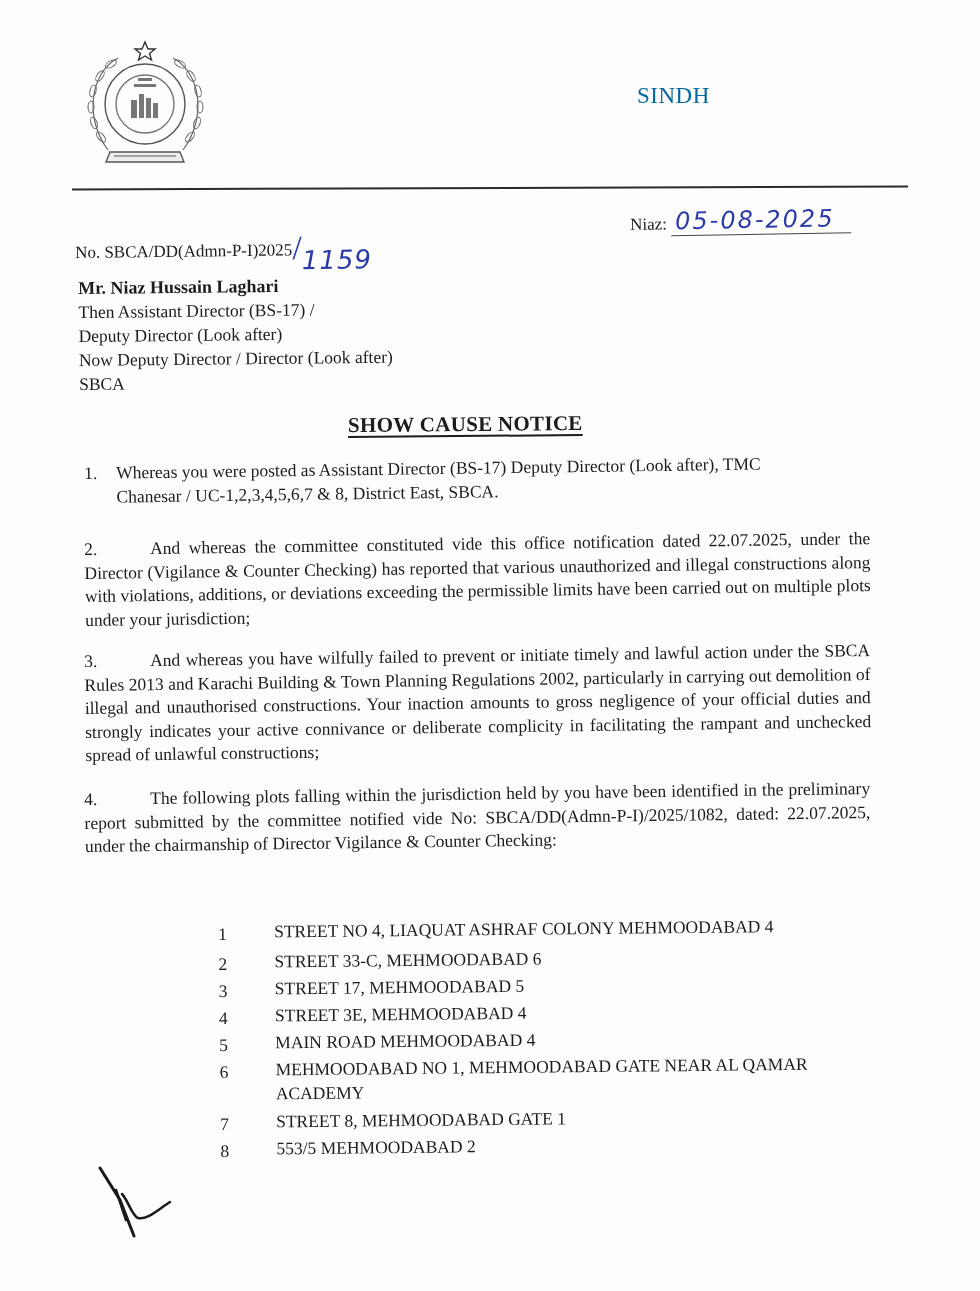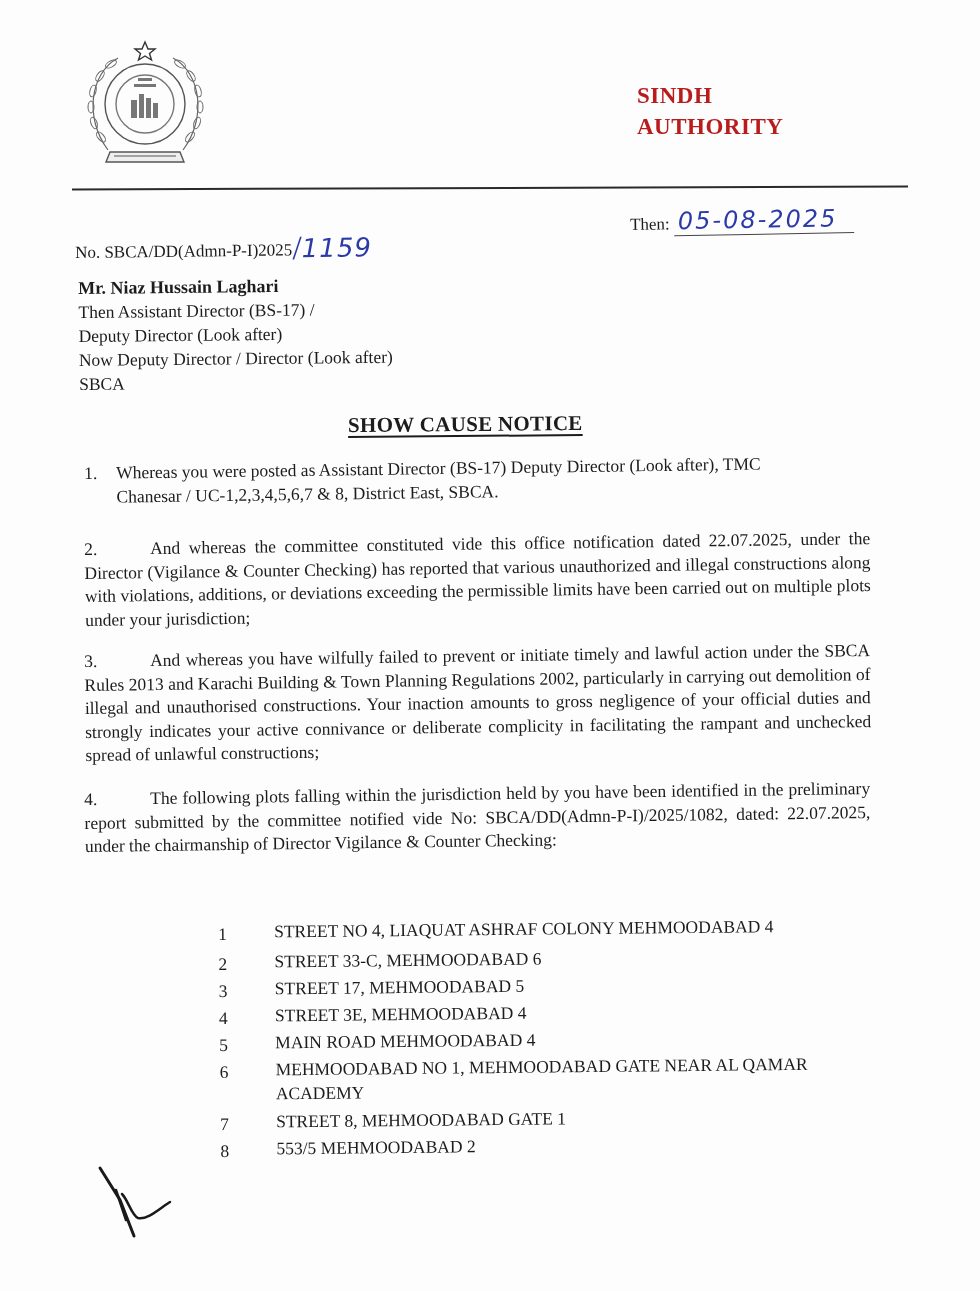--- a/index.html
+++ b/index.html
@@ -6,36 +6,36 @@
   body {
     width: 980px; height: 1291px; position: relative; overflow: hidden;
     font-family: "Liberation Serif", "DejaVu Serif", serif; color: #1c1c1c;
   }
   .page { position: absolute; inset: 0; background: #fdfdfd; }
 
   .logo { position: absolute; left: 78px; top: 38px; width: 135px; height: 138px; }
 
   .org-name {
     position: absolute; left: 637px; top: 80px;
-    font-size: 23px; line-height: 31px; font-weight: bold; letter-spacing: 0.5px;
-    color: #b91c1c;
+    font-size: 23px; line-height: 31px; font-weight: normal; letter-spacing: 0.5px;
+    color: #0369a1;
   }
   .org-name div { white-space: nowrap; }
 
   .rule {
     position: absolute; left: 72px; top: 187px; width: 836px; height: 2px;
     background: #2a2a2a; transform: rotate(-0.2deg);
   }
 
   .ref-no {
     position: absolute; left: 75px; top: 228px; font-size: 17px; white-space: nowrap;
     transform: rotate(-0.7deg); transform-origin: left;
   }
   .hand { font-family: "DejaVu Sans", sans-serif; color: #2a3aa8; font-style: italic; }
-  .ref-hand { font-size: 26px; position: relative; top: 2px; letter-spacing: 1px; }
+  .ref-hand { font-size: 26px; position: relative; top: 14px; letter-spacing: 1px; }
   .ref-slash { font-size: 34px; color: #2a3aa8; display: inline-block; transform: translateY(4px); }
 
   .dated {
     position: absolute; left: 630px; top: 208px; font-size: 17px; white-space: nowrap;
     transform: rotate(-1deg); transform-origin: left;
   }
   .dated-value {
     display: inline-block; border-bottom: 1.5px solid #444; padding: 0 6px 0 4px;
     font-size: 24px; letter-spacing: 2px; min-width: 170px;
   }
@@ -115,31 +115,30 @@
         <rect x="60" y="40" width="14" height="3"></rect>
       </g>
 
       <path d="M32,114 L102,114 L106,124 L28,124 Z" fill="#eee" stroke="#555"></path>
       <path d="M36,118 L98,118" stroke="#888"></path>
     </g>
   </svg>
 
   <div class="org-name">
     <div>SINDH</div>
-    <div>AUTHORITY</div>
   </div>
 
   <div class="rule"></div>
 
   <div class="ref-no">
     <span>No. SBCA/DD(Admn-P-I)2025</span><span class="ref-slash">/</span><span class="hand ref-hand">1159</span>
   </div>
 
   <div class="dated">
-    <span>Then:</span>
+    <span>Niaz:</span>
     <span class="hand dated-value">05-08-2025</span>
   </div>
 
   <div class="addressee">
     <div class="name">Mr. Niaz Hussain Laghari</div>
     <div>Then Assistant Director (BS-17) /</div>
     <div>Deputy Director (Look after)</div>
     <div>Now Deputy Director / Director (Look after)</div>
     <div>SBCA</div>
   </div>

